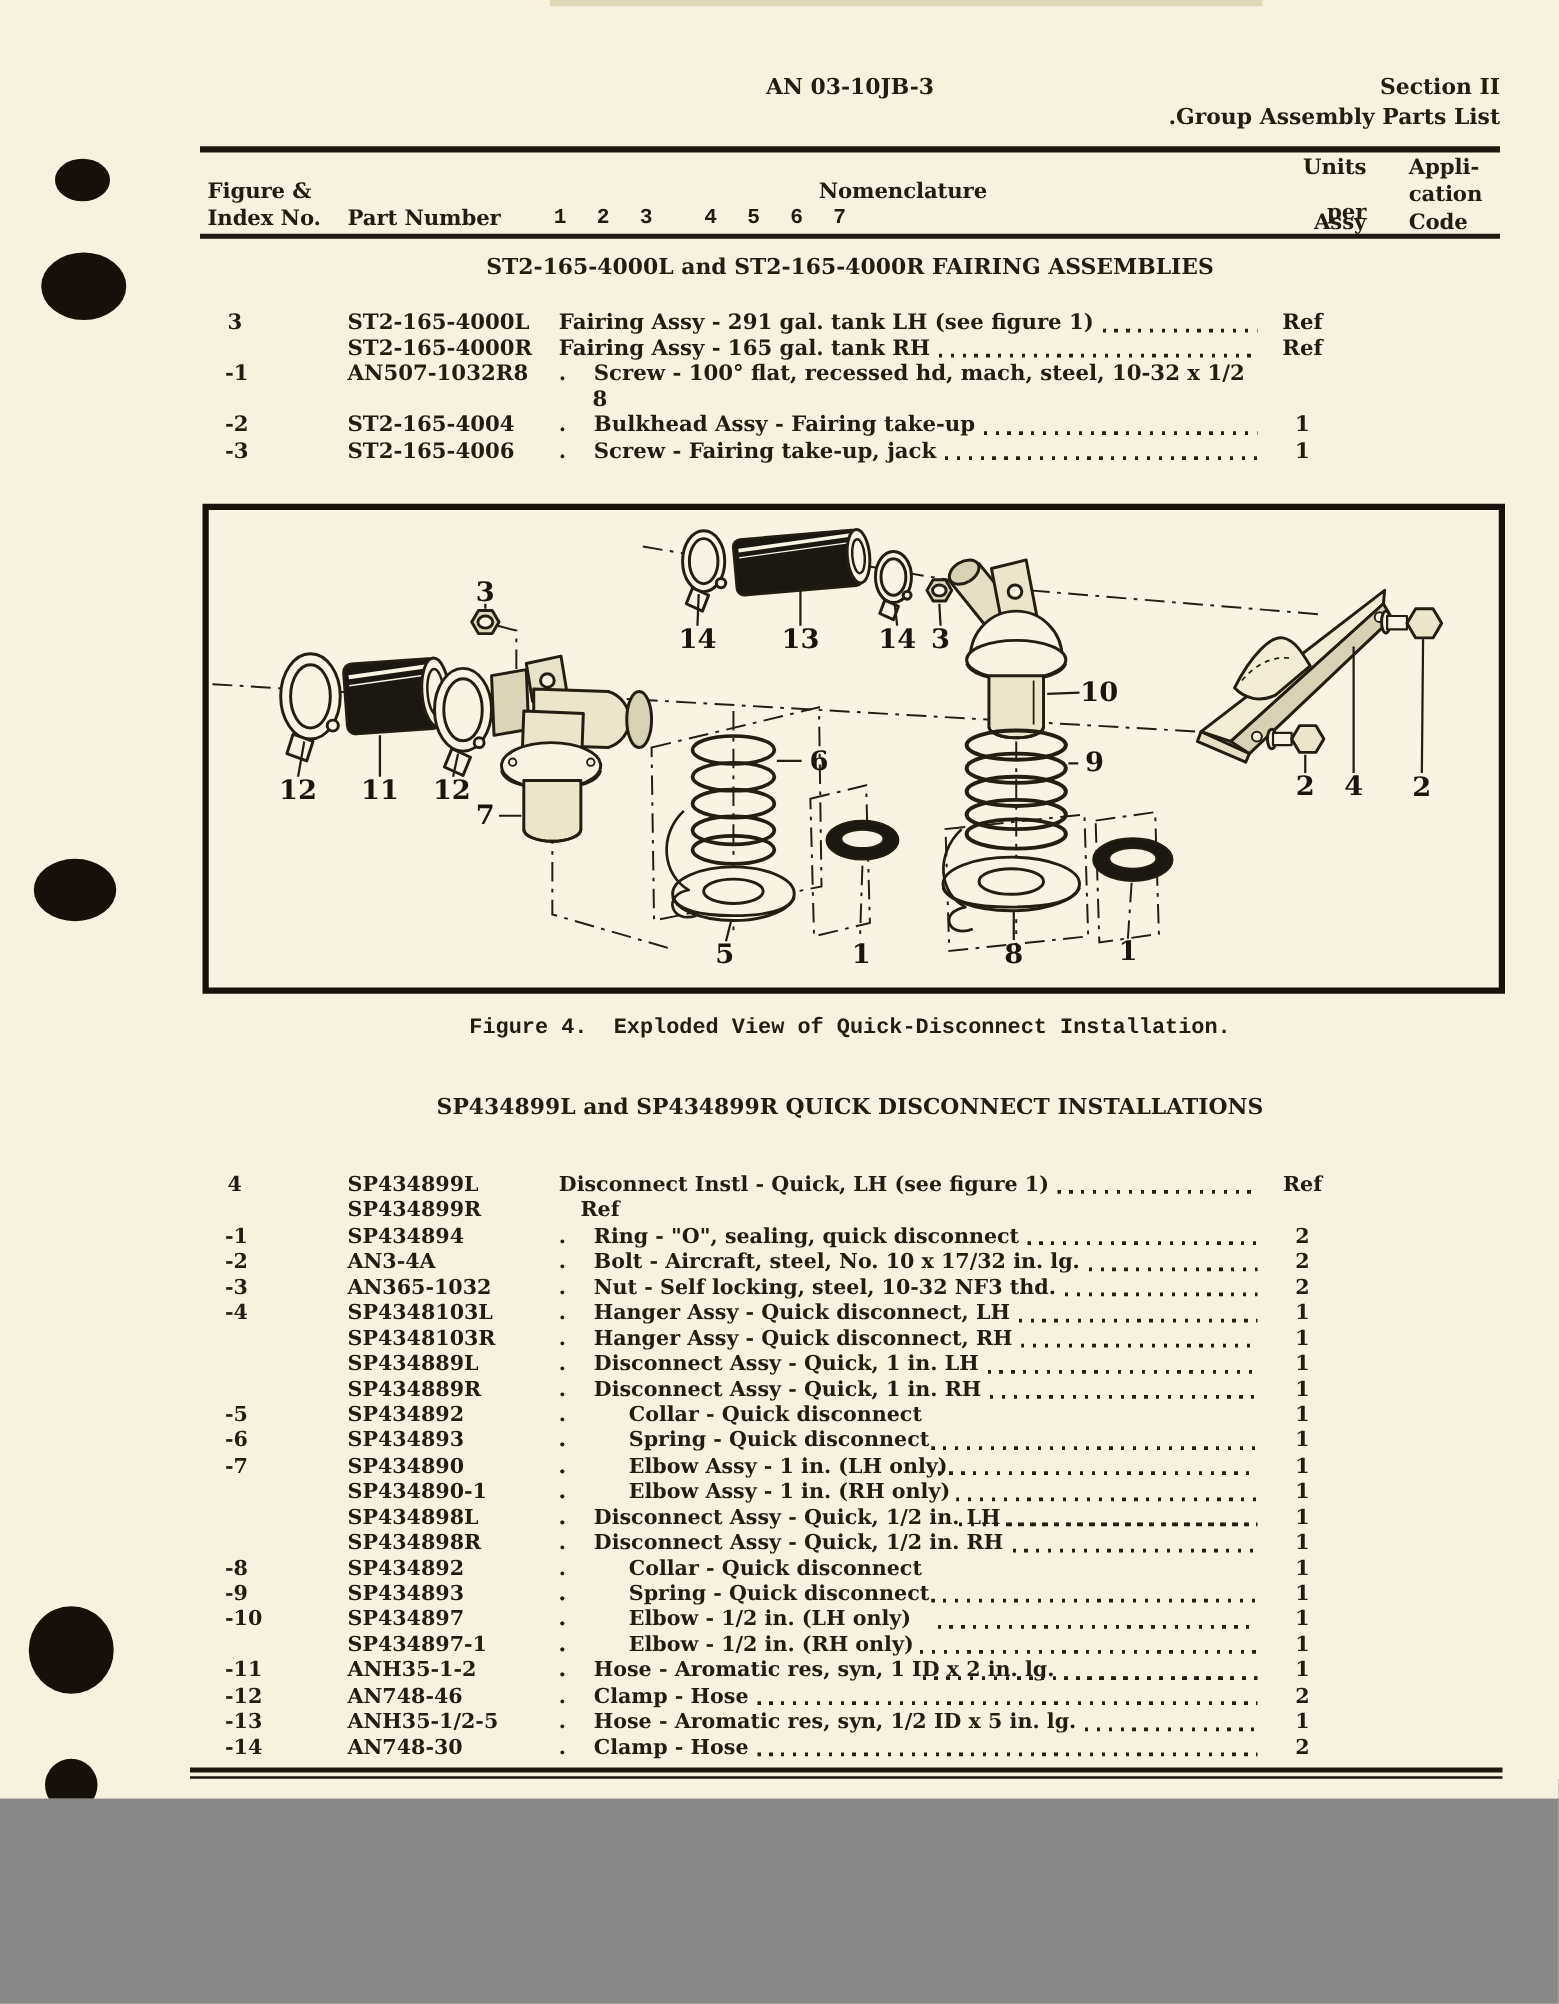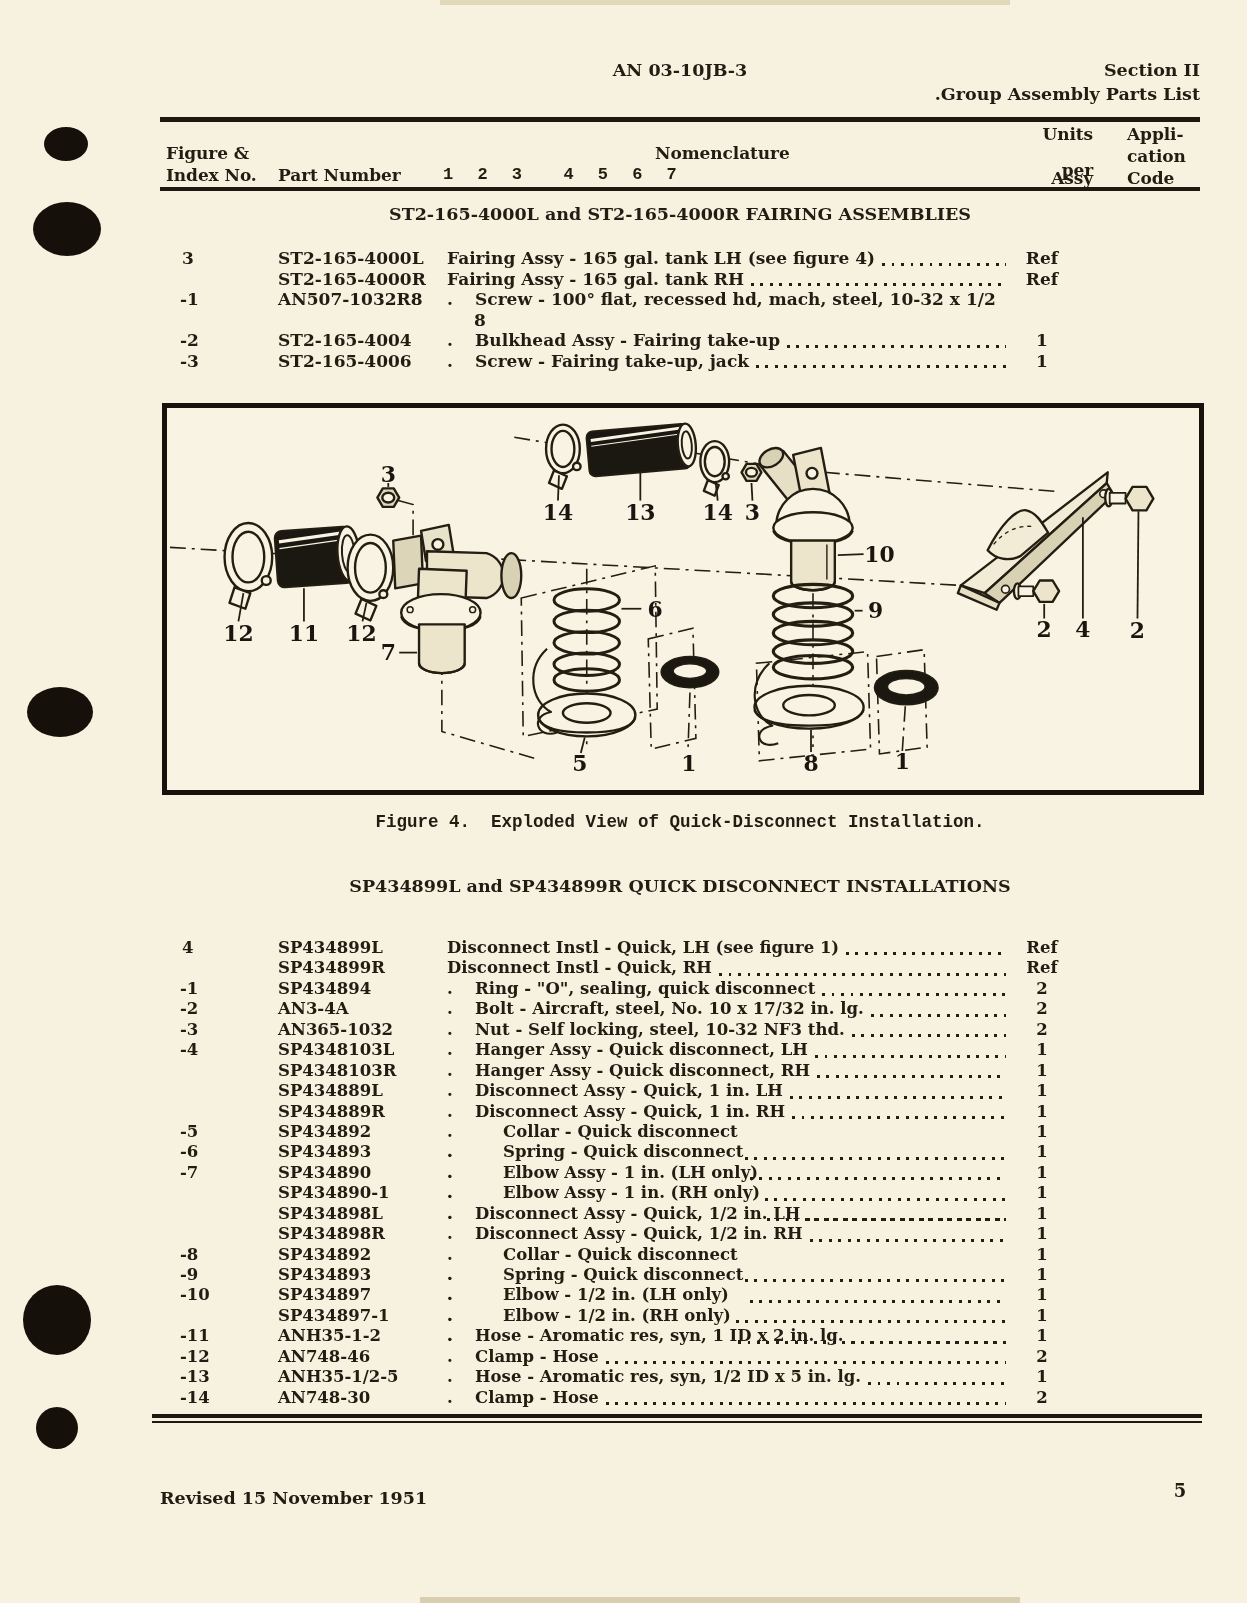--- a/index.html
+++ b/index.html
@@ -1,17 +1,17 @@
 <!DOCTYPE html>
 <html><head>
 <meta charset="utf-8">
 <style>
   html,body { margin:0; padding:0; background:#888; }
   .page {
-    position:relative; width:1247px; height:1603px; margin:0 auto;
+    position:relative; width:1247px; height:1439px; margin:0 auto;
     background:#f7f2e0; overflow:hidden;
     font-family:"DejaVu Serif", serif; font-weight:bold; color:#221c12;
   }
   .abs { position:absolute; }
   .ctr { left:160px; width:1040px; text-align:center; }
   .t17 { font-size:17px; line-height:20px; letter-spacing:-0.1px;text-align:right; }
   .t18 { font-size:17.5px; line-height:21px; }
   .rule { position:absolute; left:160px; width:1040px; background:#1d1810; }
   .pre-sp { white-space:pre;font-family:Liberation Mono, monospace; }
 
@@ -75,21 +75,21 @@
   <div class="rule" style="top:187px;height:3.5px"></div>
 
   <div class="abs ctr t18" style="top:204px">ST2-165-4000L and ST2-165-4000R FAIRING ASSEMBLIES</div>
   <div class="ptable tbl1" style="top:248px">
 
   <div class="trow">
       <span class="c-idx">3</span>
       <span class="c-part">ST2-165-4000L</span>
       <span class="c-nom">
         <span class="pre" style="width: 0px;"></span>
-        <span class="desc">Fairing Assy - 165 gal. tank LH (see figure 4)</span>
+        <span class="desc">Fairing Assy - 291 gal. tank LH (see figure 1)</span>
         <span class="leader"></span>
       </span>
       <span class="c-units">Ref</span>
       <span class="c-code"></span>
     </div>
       <div class="trow">
       <span class="c-idx"></span>
       <span class="c-part">ST2-165-4000R</span>
       <span class="c-nom">
         <span class="pre" style="width: 0px;"></span>
@@ -358,25 +358,20 @@
         <span class="pre" style="width: 0px;"></span>
         <span class="desc">Disconnect Instl - Quick, LH (see figure 1)</span>
         <span class="leader"></span>
       </span>
       <span class="c-units">Ref</span>
       <span class="c-code"></span>
     </div>
       <div class="trow">
       <span class="c-idx"></span>
       <span class="c-part">SP434899R</span>
-      <span class="c-nom">
-        <span class="pre" style="width: 0px;"></span>
-        <span class="desc">Disconnect Instl - Quick, RH</span>
-        <span class="leader"></span>
-      </span>
       <span class="c-units">Ref</span>
       <span class="c-code"></span>
     </div>
       <div class="trow">
       <span class="c-idx neg">-1</span>
       <span class="c-part">SP434894</span>
       <span class="c-nom">
         <span class="pre" style="width: 28px;">.</span>
         <span class="desc">Ring - "O", sealing, quick disconnect</span>
         <span class="leader"></span>

